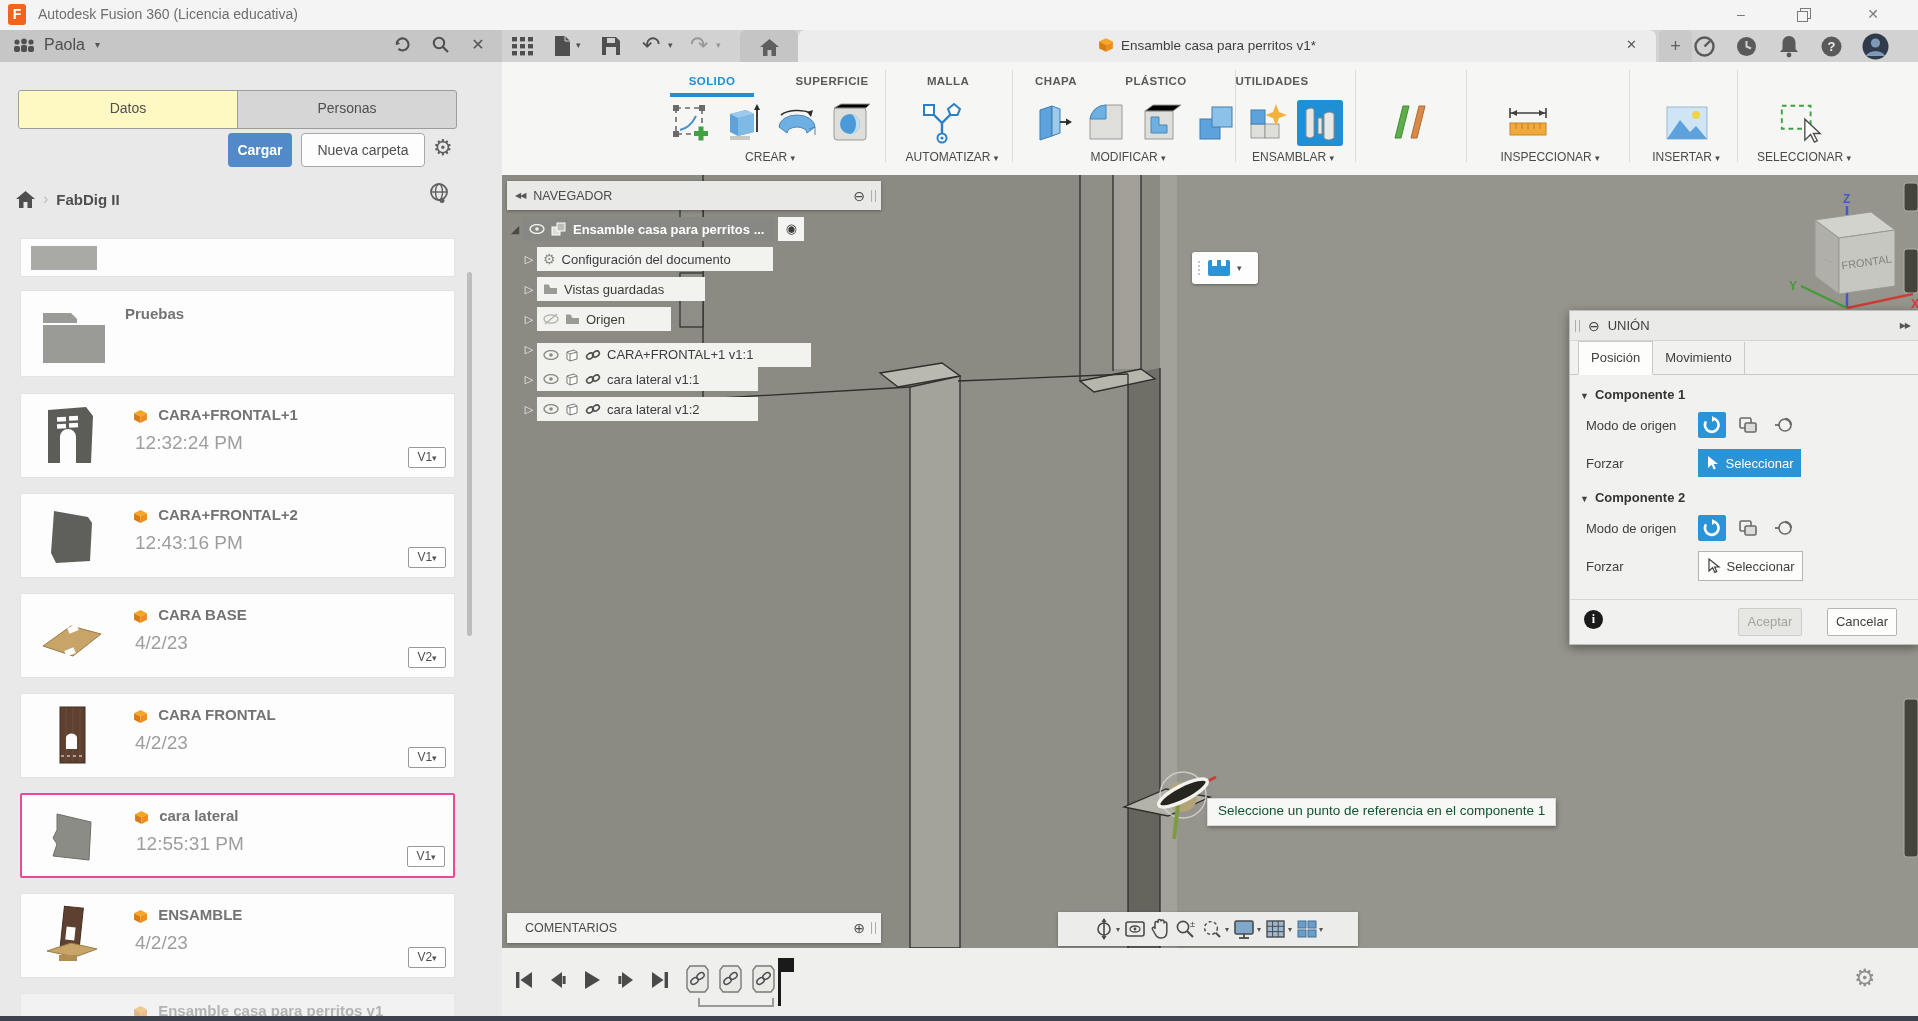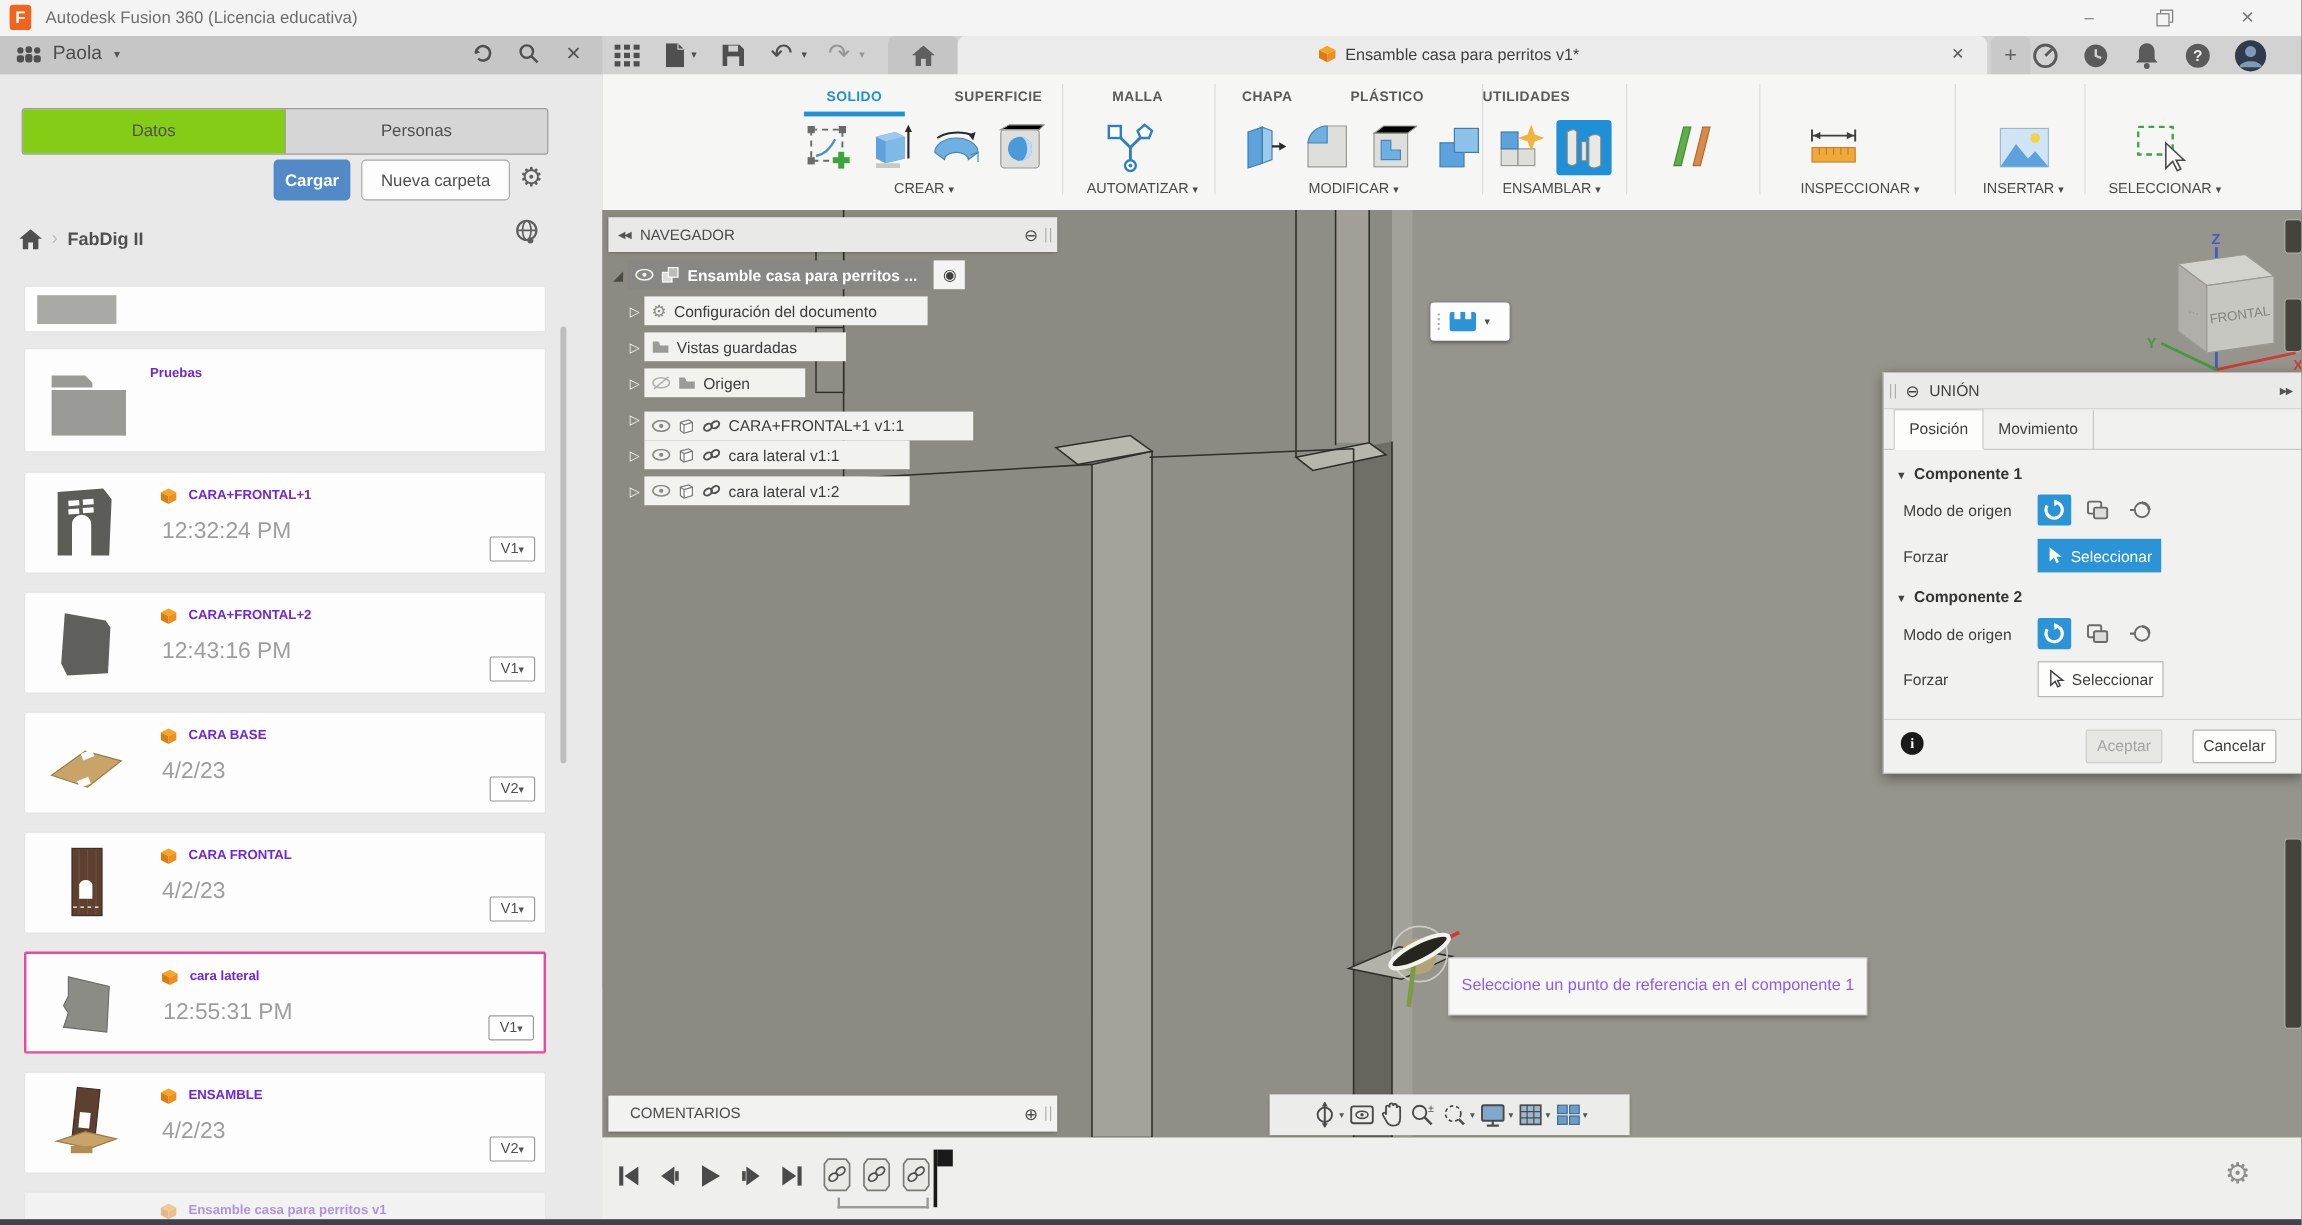--- a/index.html
+++ b/index.html
@@ -14,32 +14,32 @@
   .win-title{left:38px;top:6px;font-size:14px;color:#6d6d6d;}
   .winbtn{top:0;width:46px;height:29px;text-align:center;line-height:29px;color:#7a7a7a;font-size:14px;cursor:default;}
   .restore-sq{position:absolute;border:1.4px solid #7a7a7a;width:9px;height:9px;}
   
   .leftpanel{left:0;top:30px;width:502px;height:793px;background:#e9e9e9;border-right:1px solid #b8b8b8;}
   .userbar{left:0;top:0;width:502px;height:32px;background:#c6c6c6;}
   .userbar .uname{font-size:16px;color:#4d4d4d;}
   .ubtn{top:5px;width:24px;height:22px;text-align:center;color:#555;}
   .seg{left:18px;top:60px;width:437px;height:37px;border:1px solid #9c9c9c;border-radius:3px;display:flex;overflow:hidden;background:#d6d6d6;}
   .seg>div{flex:1;text-align:center;line-height:35px;font-size:14px;color:#4f4f4f;}
-  .seg .on{background:#84cc16;border-right:1px solid #9c9c9c;}
+  .seg .on{background:#fef9c3;border-right:1px solid #9c9c9c;}
   .btn-cargar{left:228px;top:103px;width:64px;height:34px;background:#5289c7;border-radius:4px;color:#fff;
     font-weight:bold;font-size:14px;text-align:center;line-height:34px;}
   .btn-nueva{left:301px;top:103px;width:124px;height:34px;background:#fdfdfd;border:1px solid #a8a8a8;border-radius:4px;
     color:#4f4f4f;font-size:14px;text-align:center;line-height:32px;box-sizing:border-box;}
   .crumb{left:16px;top:158px;height:22px;display:flex;align-items:center;gap:8px;}
   .crumb .path{font-weight:bold;font-size:15px;color:#4f4f4f;}
   .crumb .sep{color:#bdbdbd;font-size:16px;}
   .card{left:20px;width:435px;background:#fdfdfd;border:1px solid #e3e3e3;border-radius:2px;box-sizing:border-box;}
   .card.sel{border:2px solid #ec4899;}
   .thumbzone{position:absolute;left:6px;top:4px;width:86px;height:76px;display:flex;align-items:center;justify-content:center;}
-  .iname{position:absolute;left:112px;top:12px;font-weight:bold;font-size:11px;color:#6d28d9;}
+  .iname{position:absolute;left:112px;top:12px;font-weight:bold;font-size:15px;color:#737373;}
   .iname .nm{margin-left:6px;}
   .idate{position:absolute;left:114px;top:38px;font-size:19px;color:#9e9e9e;text-align:center;}
   .vchip{position:absolute;right:8px;bottom:9px;width:36px;height:19px;border:1px solid #9a9a9a;border-radius:2px;
     background:#fff;font-size:12px;color:#4f4f4f;text-align:center;line-height:18px;}
   .vchip .dn{font-size:9px;color:#555;}
   .lscroll{left:467px;top:242px;width:5px;height:364px;background:#bdbdbd;border-radius:3px;}
   
   .tabstrip{left:502px;top:30px;width:1416px;height:32px;background:#d2d2d2;}
   .hometab{left:238px;top:0;width:58px;height:32px;background:#c5c5c5;border-radius:6px 6px 0 0;text-align:center;line-height:34px;}
   .doctab{left:296px;top:0;width:858px;height:32px;background:#ececec;border-radius:7px 7px 0 0;}
@@ -67,21 +67,21 @@
   .trow{height:30px;display:flex;align-items:center;}
   .caret{width:16px;text-align:center;font-size:11px;color:#f5f5f3;}
   .chip{height:24px;display:flex;align-items:center;gap:6px;background:#f2f2ef;padding:0 10px 0 6px;font-size:13px;color:#3c3c3c;white-space:nowrap;}
   .chip.root{background:#878783;color:#fff;font-weight:bold;}
   .radio-chip{width:26px;height:24px;background:#f4f4f2;margin-left:4px;text-align:center;line-height:24px;color:#3f3f3f;font-size:13px;}
   .minitb{left:690px;top:77px;width:66px;height:32px;background:#fdfdfd;border-radius:3px;display:flex;align-items:center;
     box-shadow:0 1px 3px rgba(0,0,0,.35);}
   .dots{width:8px;margin:0 3px;display:flex;flex-direction:column;gap:2px;align-items:center;}
   .dots i{width:2px;height:2px;background:#b5b5b1;border-radius:50%;}
   .tooltip{left:705px;top:623px;height:26px;background:#f7f7f6;border:1px solid #d9d9d6;box-shadow:1px 2px 4px rgba(0,0,0,.3);
-    font-size:13.5px;color:#8b5cf6;line-height:24px;padding:10px 10px;white-space:nowrap;}
+    font-size:13.5px;color:#14532d;line-height:24px;padding:0 10px;white-space:nowrap;}
   .navbar3d{left:556px;top:737px;width:300px;height:34px;background:#ececeb;display:flex;align-items:center;
     justify-content:center;gap:4px;box-shadow:0 1px 3px rgba(0,0,0,.3);}
   .nbi{display:flex;align-items:center;}
   .nbi .dn{font-size:8px;color:#555;margin-left:1px;}
   .coment{left:5px;top:738px;width:374px;height:30px;background:#f2f2f1;display:flex;align-items:center;
     font-size:12.5px;color:#4a4a4a;box-shadow:0 1px 3px rgba(0,0,0,.3);}
   
   .union{left:1067px;top:135px;width:348px;height:333px;background:#f1f1ef;border:1px solid #bdbdb9;
     box-shadow:0 3px 10px rgba(0,0,0,.4);font-size:13px;color:#3f3f3f;}
   .uhead{height:29px;background:#eaeae8;border-bottom:1px solid #d5d5d1;display:flex;align-items:center;}

